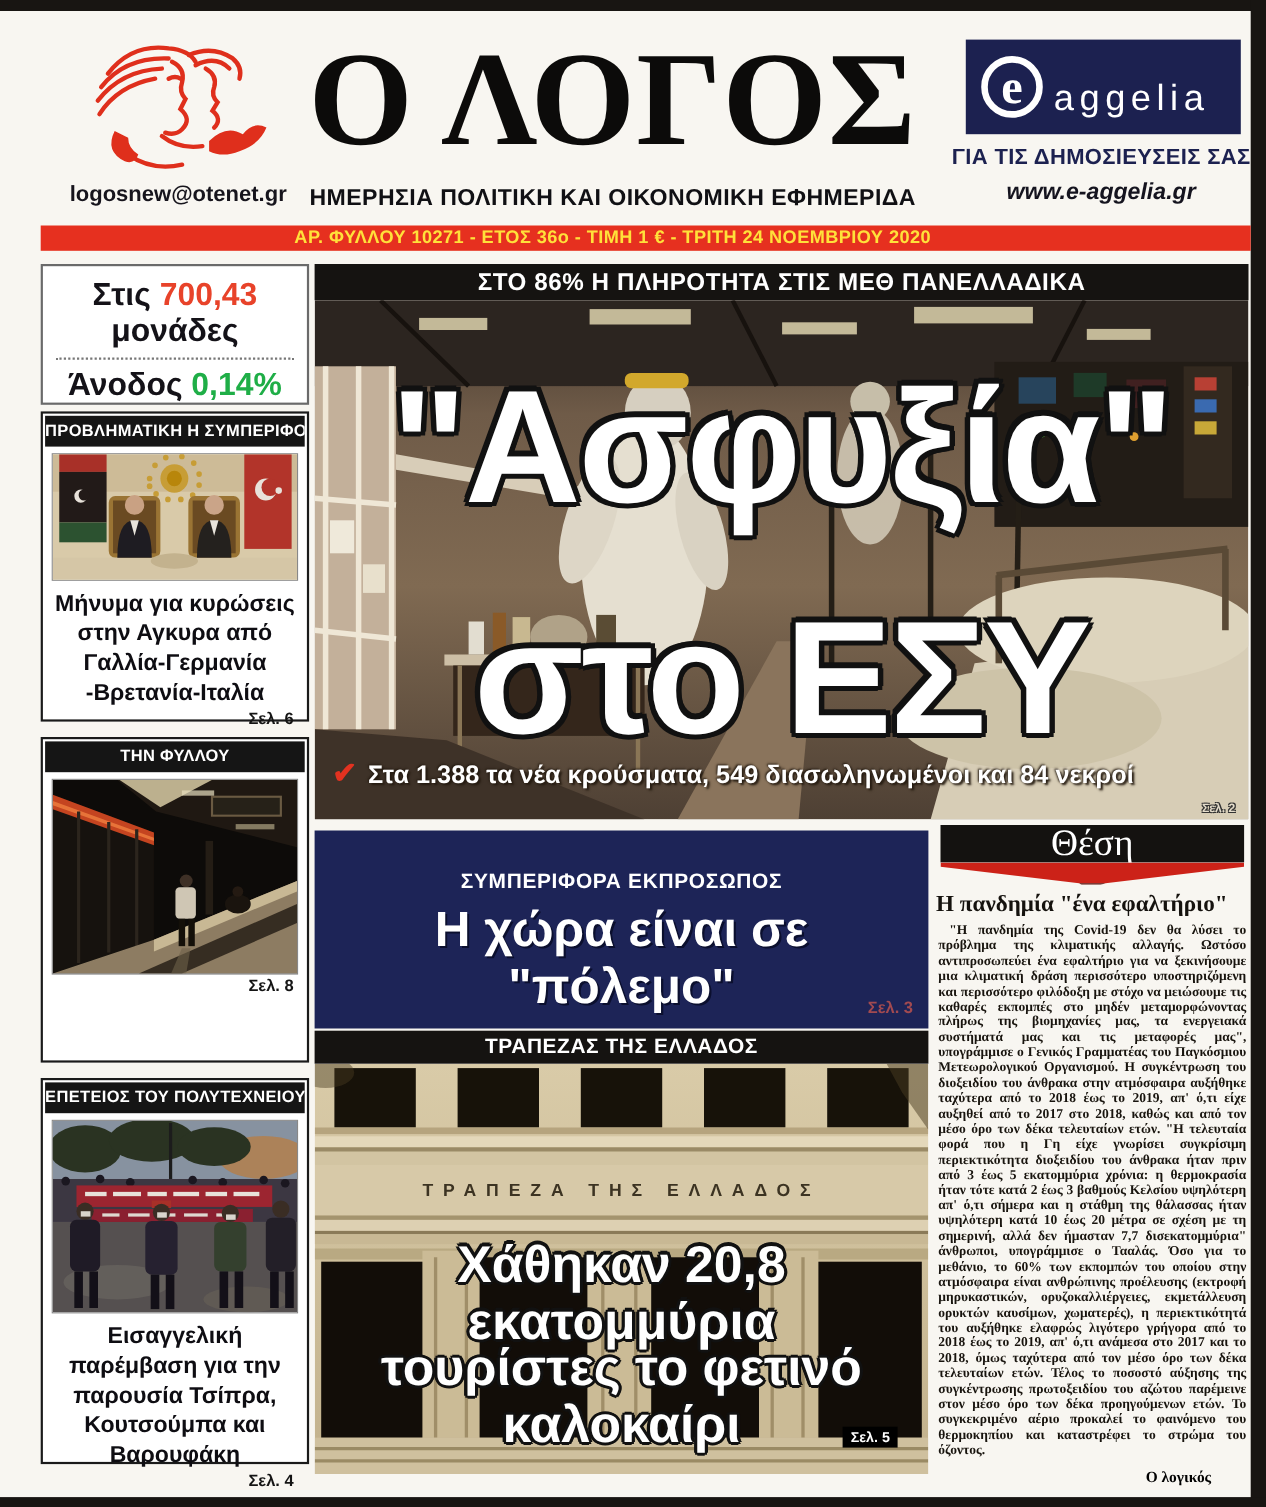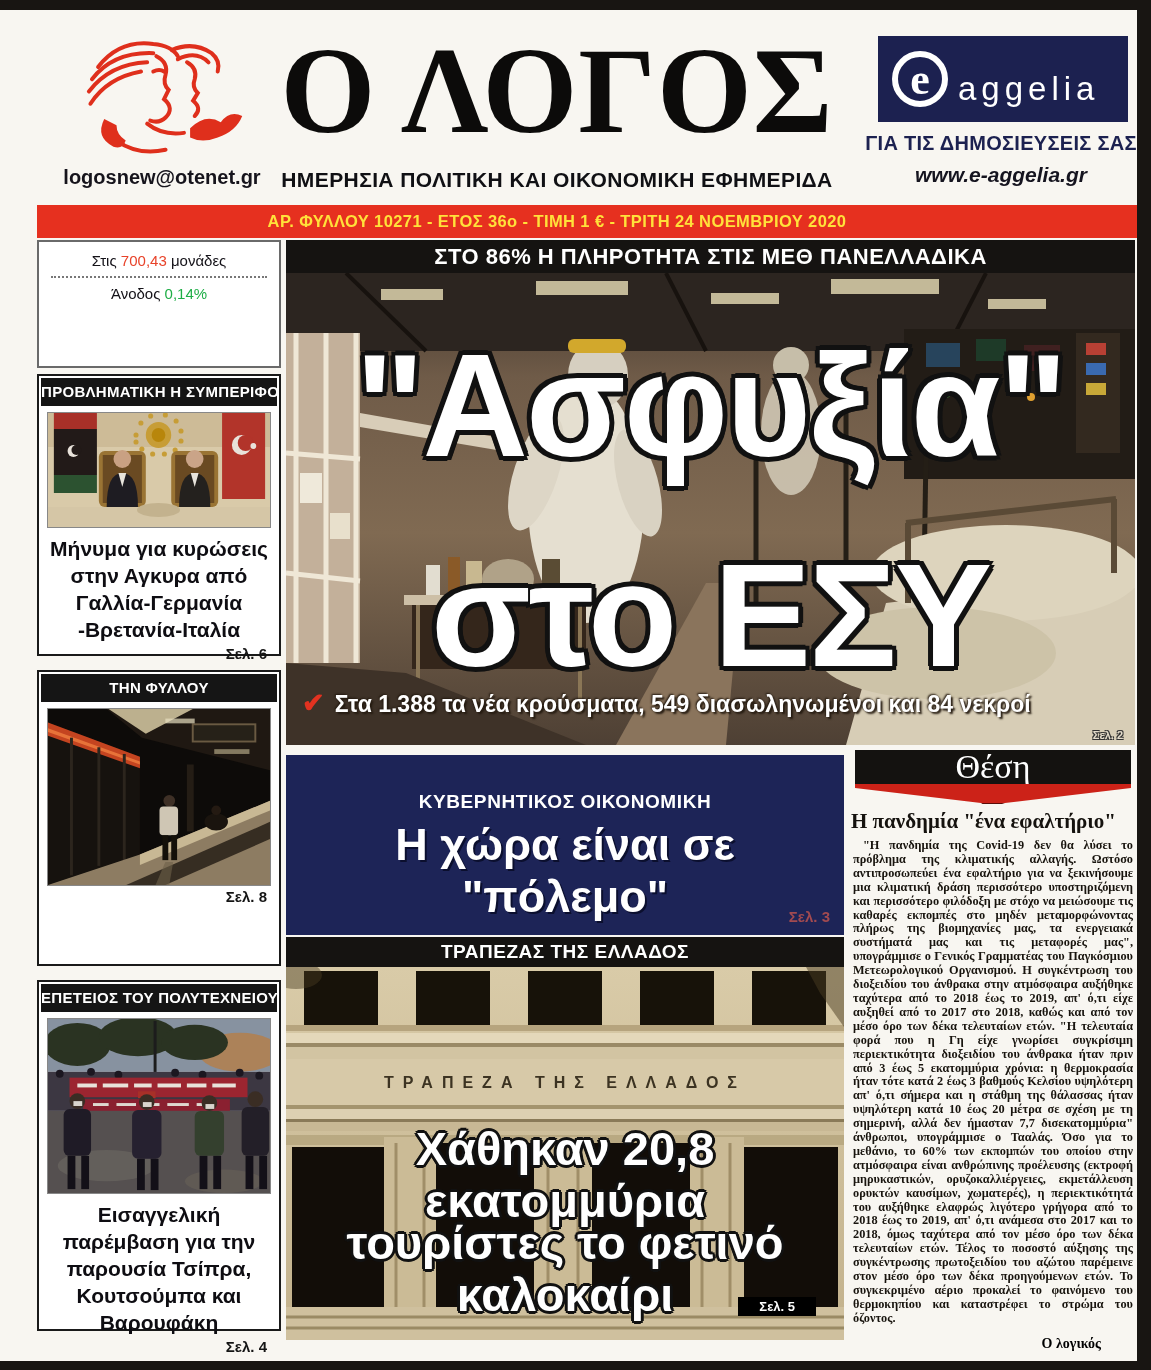--- a/index.html
+++ b/index.html
@@ -12,21 +12,21 @@
   
   .mast-title { font-family:"Liberation Serif", serif; font-weight:700; font-size:122px; line-height:138px; color:#0c0b0a; letter-spacing:1px; }
   .mast-sub { font-weight:700; font-size:21px; color:#101014; letter-spacing:0.4px; }
   .issue-bar { background:#e6301f; color:#ffe13a; font-weight:700; font-size:16.5px; letter-spacing:0.4px; display:flex; align-items:center; justify-content:center; }
   .ad-box { background:#1c2150; display:flex; align-items:center; padding-left:14px; }
   .ad-e { width:56px; height:56px; border:6px solid #fff; border-radius:50%; color:#fff; font-family:"Liberation Serif", serif; font-weight:700; font-size:44px; display:flex; align-items:center; justify-content:center; flex:0 0 auto; }
   .ad-word { color:#fff; font-family:Liberation Sans, sans-serif; font-size:33px; letter-spacing:5px; margin-left:10px; margin-top:20px; }
   
   .stock-box { background:#fff; border:2px solid #6a6a6a; }
   .stock-head { height:33px; background:#232a5e; color:#fff; font-weight:700; font-size:20px; line-height:33px; text-align:center; letter-spacing:1.5px; }
-  .stock-line { text-align:center; font-weight:400; font-size:15px; color:#141218; }
+  .stock-line { text-align:center; font-weight:700; font-size:29px; color:#141218; }
   .stock-div { border-bottom:2px dotted #777; margin:7px 12px; }
   
   .card { background:#fff; border:2px solid #1a1a1a; position:absolute; left:37px; width:244px; }
   .card-head { background:#151515; color:#fff; font-weight:700; font-size:15px; height:28px; line-height:28px; text-align:center; letter-spacing:0.3px; margin:2px 2px 0 2px; white-space:nowrap; overflow:hidden; }
   .card-photo { display:block; margin:6px 8px 0 8px; border:1px solid #888; width:224px; }
   .card-headline { text-align:center; font-weight:700; font-size:21px; line-height:27px; color:#0e0d12; margin-top:7px; padding:0 3px; }
   .card-page { text-align:right; font-weight:700; font-size:15px; padding-right:12px; margin-top:2px; color:#141414; }
   
   .strip { background:#151311; color:#fff; font-weight:700; text-align:center; }
   .photo-wrap { position:absolute; overflow:hidden; }
@@ -37,21 +37,21 @@
     text-shadow:3px 0 0 #111,-3px 0 0 #111,0 3px 0 #111,0 -3px 0 #111,2px 2px 0 #111,-2px 2px 0 #111,2px -2px 0 #111,-2px -2px 0 #111; }
   .lead-caption { position:absolute; left:16px; right:8px; bottom:26px; color:#fff; font-weight:700; font-size:23px; text-shadow:2px 2px 2px #241a10, -1px -1px 2px #241a10; }
   .check { color:#e23220; font-size:27px; margin-right:10px; text-shadow:none; }
   .lead-page { position:absolute; right:12px; bottom:4px; color:#e4dccb; font-weight:700; font-size:11px; text-shadow:1px 1px 0 #333,-1px 1px 0 #333,1px -1px 0 #333,-1px -1px 0 #333; }
   .gov-box { position:absolute; background:#1d2457; color:#fff; }
   .thesi-bar { background:#141210; color:#fff; font-family:"Liberation Serif", serif; font-size:34px; line-height:34px; text-align:center; height:34px; }
   .op-title { font-family:"Liberation Serif", serif; font-weight:700; font-size:21px; color:#15120e; }
   .op-body { font-family:"Liberation Serif", serif; font-weight:700; font-size:12.3px; line-height:13.9px; text-align:justify; color:#18140e; text-indent:10px; }
   .op-sign { font-family:"Liberation Serif", serif; font-weight:700; font-size:14px; text-align:right; padding-right:34px; }
   .bank-sign { position:absolute; width:100%; text-align:center; font-weight:700; font-size:16px; letter-spacing:9px; color:#3c3322; }
-  .bank-badge { position:absolute; background:#000; color:#fff; font-weight:700; font-size:13px; padding:2px 21px; }
+  .bank-badge { position:absolute; background:#000; color:#fff; font-weight:700; font-size:13px; padding:2px 7px; }
 </style>
 </head>
 <body>
 
 <div class="page">
 
   <div class="abs frame" style="left:0;top:0;width:1151px;height:10px;"></div>
   <div class="abs frame" style="left:1137px;top:0;width:14px;height:1370px;"></div>
   <div class="abs frame" style="left:0;top:1361px;width:1151px;height:9px;"></div>
 
@@ -77,21 +77,21 @@
   <div class="abs mast-title center" style="left:263px;top:22px;width:588px;">Ο ΛΟΓΟΣ</div>
   <div class="abs mast-sub center" style="left:263px;top:168px;width:588px;">ΗΜΕΡΗΣΙΑ ΠΟΛΙΤΙΚΗ ΚΑΙ ΟΙΚΟΝΟΜΙΚΗ ΕΦΗΜΕΡΙΔΑ</div>
 
   <div class="abs ad-box" style="left:878px;top:36px;width:250px;height:86px;">
     <div class="ad-e">e</div>
     <div class="ad-word">aggelia</div>
   </div>
   <div class="abs bold center" style="left:858px;top:163px;width:286px;font-size:21px;font-style:italic;color:#15141f;">www.e-aggelia.gr</div>
   <div class="abs bold center" style="left:858px;top:132px;width:286px;font-size:20px;color:#1c2150;letter-spacing:0.3px;">ΓΙΑ ΤΙΣ ΔΗΜΟΣΙΕΥΣΕΙΣ ΣΑΣ</div>
 
-  <div class="abs issue-bar" style="left:37px;top:205px;width:1100px;height:33px;padding-right:60px;">ΑΡ. ΦΥΛΛΟΥ 10271 - ΕΤΟΣ 36ο - ΤΙΜΗ 1 € - ΤΡΙΤΗ 24 ΝΟΕΜΒΡΙΟΥ 2020</div>
+  <div class="abs issue-bar" style="left:37px;top:205px;width:1100px;height:23px;padding-right:60px;">ΑΡ. ΦΥΛΛΟΥ 10271 - ΕΤΟΣ 36ο - ΤΙΜΗ 1 € - ΤΡΙΤΗ 24 ΝΟΕΜΒΡΙΟΥ 2020</div>
 
   <div class="abs stock-box" style="left:37px;top:240px;width:244px;height:128px;">
     <div class="stock-line" style="margin-top:10px;"><span>Στις </span><span style="color:#e8432a;">700,43</span><span> μονάδες</span></div>
     <div class="stock-div"></div>
     <div class="stock-line"><span>Άνοδος </span><span style="color:#1fae47;">0,14%</span></div>
   </div>
 
   <div class="card" style="top:374px;height:282px;">
     <div class="card-head">ΠΡΟΒΛΗΜΑΤΙΚΗ Η ΣΥΜΠΕΡΙΦΟΡΑ ΤΗΣ</div>
     <svg class="card-photo" style="height:116px;" viewBox="0 0 227 114" preserveAspectRatio="none">
@@ -325,21 +325,21 @@
       <polygon points="330,472 420,310 455,310 440,472" fill="#8a745c"></polygon>
       <polygon points="0,472 0,390 120,400 300,472" fill="#3e3228"></polygon>
     </svg>
     <div class="outline-big" style="top:58px;">"Ασφυξία"</div>
     <div class="outline-big" style="top:268px;">στο ΕΣΥ</div>
     <div class="lead-caption"><span class="check">✔</span><span>Στα 1.388 τα νέα κρούσματα, 549 διασωληνωμένοι και 84 νεκροί</span></div>
     <div class="lead-page">Σελ. 2</div>
   </div>
 
   <div class="gov-box" style="left:286px;top:755px;width:558px;height:180px;">
-    <div class="abs bold center" style="left:0;top:36px;width:100%;font-size:19px;letter-spacing:0.6px;">ΚΥΒΕΡΝΗΤΙΚΟΣ ΟΙΚΟΝΟΜΙΚΗ</div>
+    <div class="abs bold center" style="left:0;top:36px;width:100%;font-size:19px;letter-spacing:0.6px;">ΣΥΜΠΕΡΙΦΟΡΑ ΕΚΠΡΟΣΩΠΟΣ</div>
     <div class="abs bold center" style="left:0;top:64px;width:100%;font-size:45px;text-shadow:2px 2px 0 #0b0f2e;">Η χώρα είναι σε "πόλεμο"</div>
     <div class="abs bold" style="right:14px;bottom:10px;font-size:15px;color:#a24a50;">Σελ. 3</div>
   </div>
 
   <div class="abs strip" style="left:286px;top:937px;width:558px;height:30px;font-size:19px;line-height:30px;letter-spacing:0.5px;">ΤΡΑΠΕΖΑΣ ΤΗΣ ΕΛΛΑΔΟΣ</div>
 
   <div class="photo-wrap" style="left:286px;top:967px;width:558px;height:373px;">
     <svg viewBox="0 0 558 373" preserveAspectRatio="none">
       <defs>
         <linearGradient id="g2" x1="0" y1="0" x2="0" y2="1">

